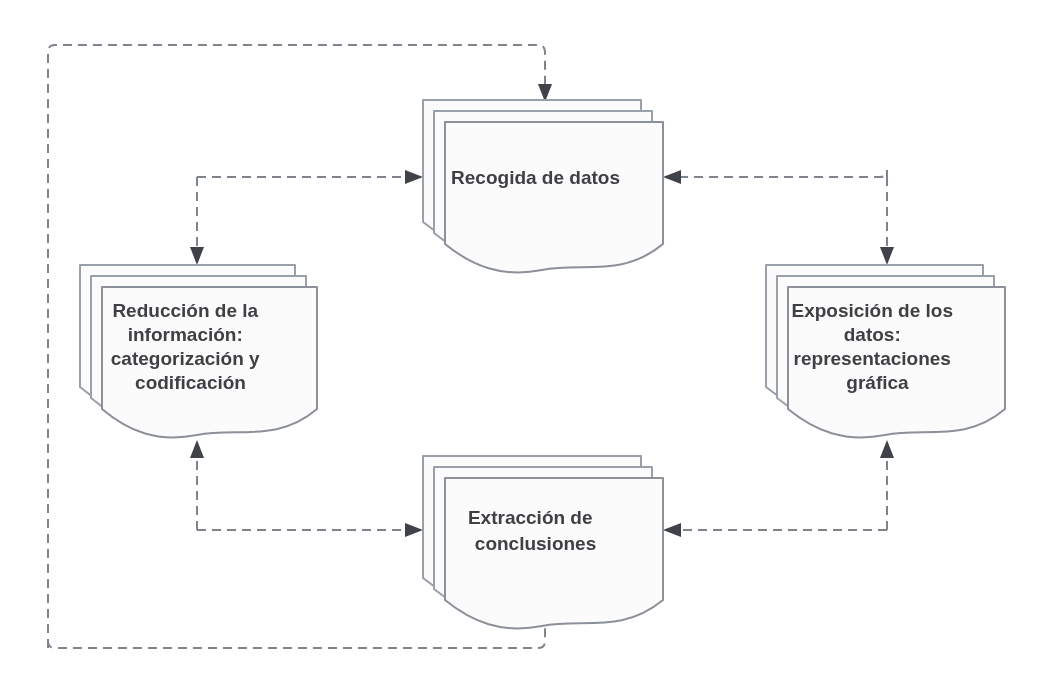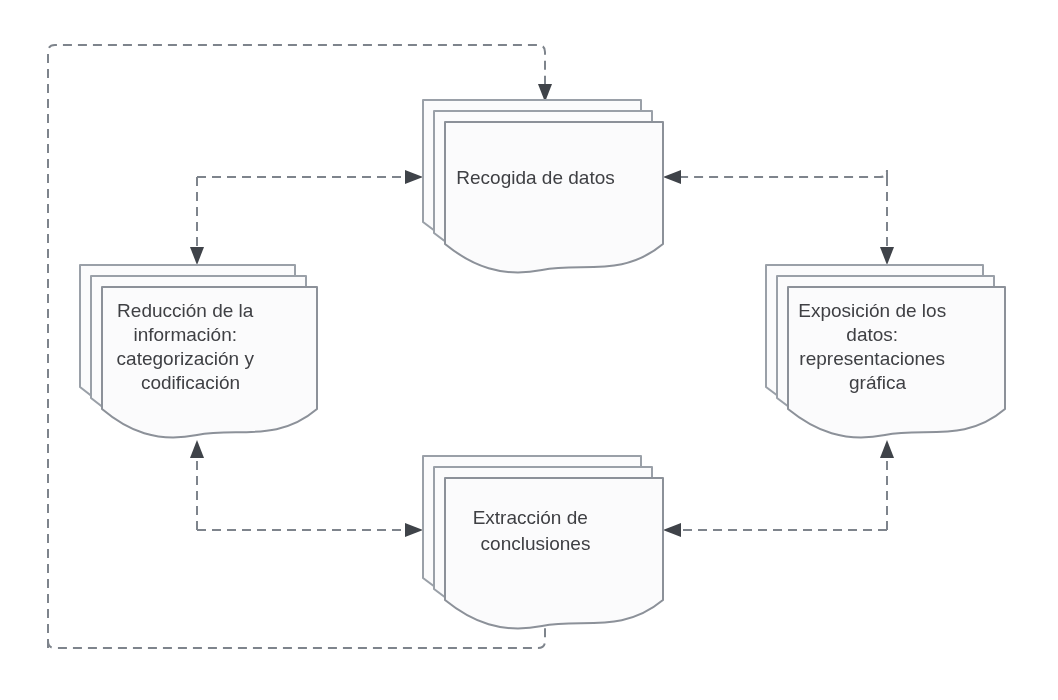--- a/index.html
+++ b/index.html
@@ -11,20 +11,21 @@
     width: 1058px;
     height: 700px;
     overflow: hidden;
     font-family: "Liberation Sans", sans-serif;
   }
   #diagram-root {
     position: relative;
     width: 1058px;
     height: 700px;
     background: #ffffff;
+    font-weight: bold;
   }
   svg.diagram {
     display: block;
     width: 1058px;
     height: 700px;
   }
   .doc-shape {
     fill: #fbfbfc;
     stroke: #8c9199;
     stroke-width: 2;

